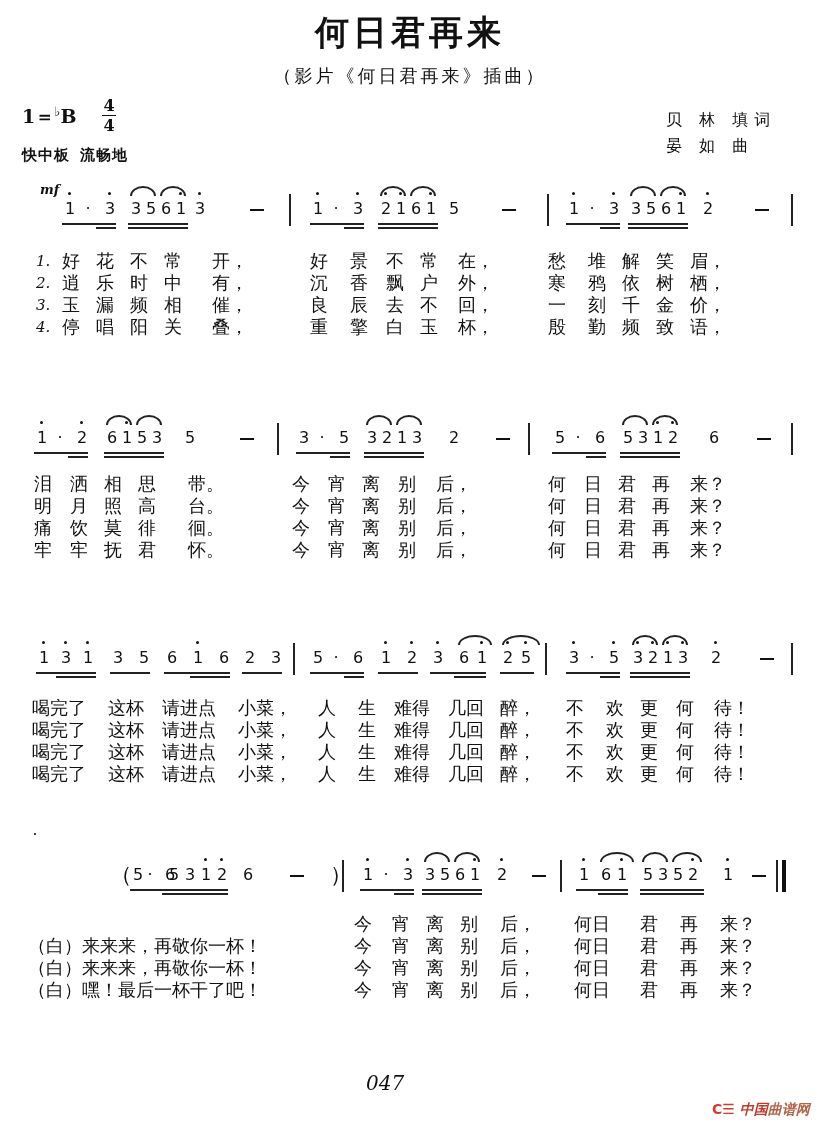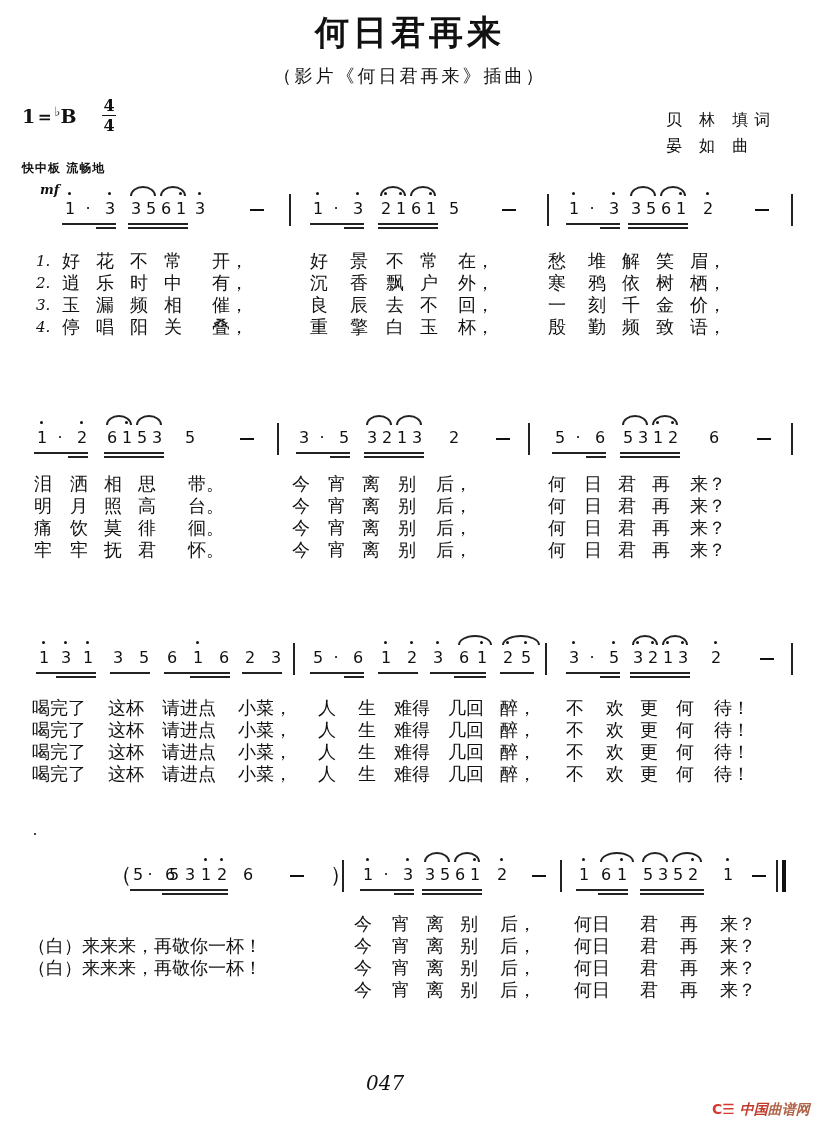--- a/index.html
+++ b/index.html
@@ -4,21 +4,21 @@
 <style>
   html, body { margin: 0; padding: 0; background: #ffffff; }
   body { width: 820px; height: 1131px; position: relative; overflow: hidden; color: #111; font-family: "DejaVu Sans", sans-serif; }
   .abs { position: absolute; }
   .title { left: 0; width: 820px; top: 10px; text-align: center; font-family: "DejaVu Serif", serif; font-size: 34px; letter-spacing: 4px; font-weight: bold; }
   .subtitle { left: 0; width: 820px; top: 64px; text-align: center; font-family: "DejaVu Serif", serif; font-size: 18px; letter-spacing: 3px; }
   .key { left: 22px; top: 104px; font-family: "DejaVu Serif", serif; font-weight: bold; font-size: 19px; }
   .key sup { font-size: 13px; font-weight: normal; }
   .timesig { left: 102px; top: 97px; font-family: "DejaVu Serif", serif; font-weight: bold; font-size: 16px; text-align: center; line-height: 17px; width: 14px; }
   .timesig .line { border-top: 1.5px solid #111; margin: 1px 0; }
-  .tempo { left: 22px; top: 160px; font-size: 12px; font-weight: bold; letter-spacing: 1px; }
+  .tempo { left: 22px; top: 146px; font-size: 15px; font-weight: bold; letter-spacing: 1px; font-family: Liberation Mono, monospace; }
   .credits { left: 666px; top: 107px; font-family: "DejaVu Serif", serif; font-size: 16px; line-height: 26px; letter-spacing: 6px; }
   .dyn { font-family: "DejaVu Serif", serif; font-style: italic; font-weight: bold; font-size: 13px; }
   .note { position: absolute; width: 16px; text-align: center; line-height: 26px; }
   .note .hi { position: absolute; left: 6px; top: -4px; width: 3px; height: 3px; background: #111; border-radius: 50%; }
   .dot-aug { position: absolute; width: 8px; text-align: center; line-height: 26px; font-size: 16px; }
   .dash { position: absolute; width: 14px; height: 2px; background: #111; }
   .bar { position: absolute; width: 2px; background: #222; }
   .bar.final { width: 4px; background: #111; }
   .uline { position: absolute; height: 1.5px; background: #222; }
   .slur { position: absolute; height: 8px; border: 2px solid #222; border-bottom: none; border-radius: 50% 50% 0 0 / 100% 100% 0 0; }
@@ -486,20 +486,21 @@
       <span style="left: 392px;">宵</span>
       <span style="left: 426px;">离</span>
       <span style="left: 460px;">别</span>
       <span style="left: 500px;">后，</span>
       <span style="left: 574px;">何日</span>
       <span style="left: 640px;">君</span>
       <span style="left: 680px;">再</span>
       <span style="left: 720px;">来？</span>
     </div>
     <div class="lyric-row" style="left:0;top:979px;width:820px;height:22px;">
+      <span style="left: 28px;">（白）嘿！最后一杯干了吧！</span>
       <span style="left: 354px;">今</span>
       <span style="left: 392px;">宵</span>
       <span style="left: 426px;">离</span>
       <span style="left: 460px;">别</span>
       <span style="left: 500px;">后，</span>
       <span style="left: 574px;">何日</span>
       <span style="left: 640px;">君</span>
       <span style="left: 680px;">再</span>
       <span style="left: 720px;">来？</span>
     </div>

